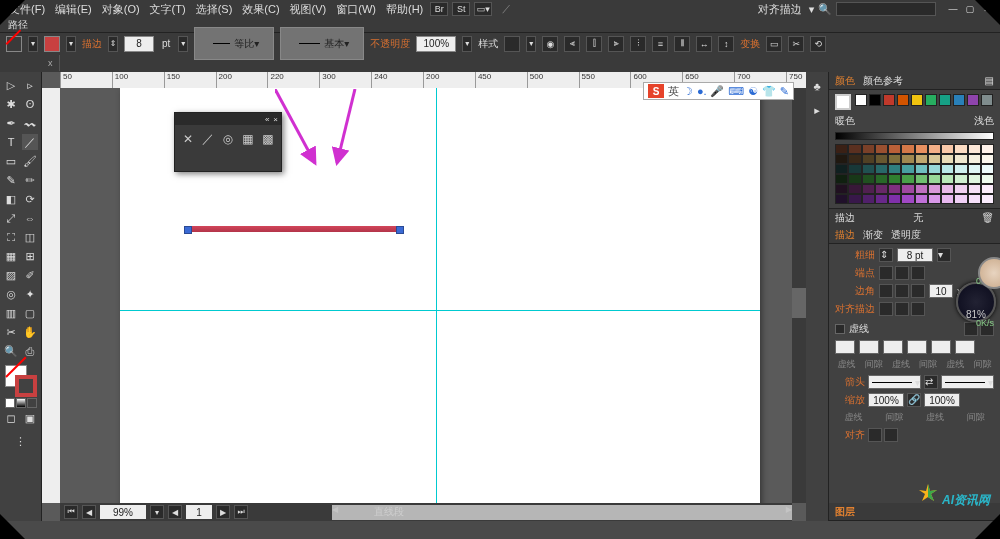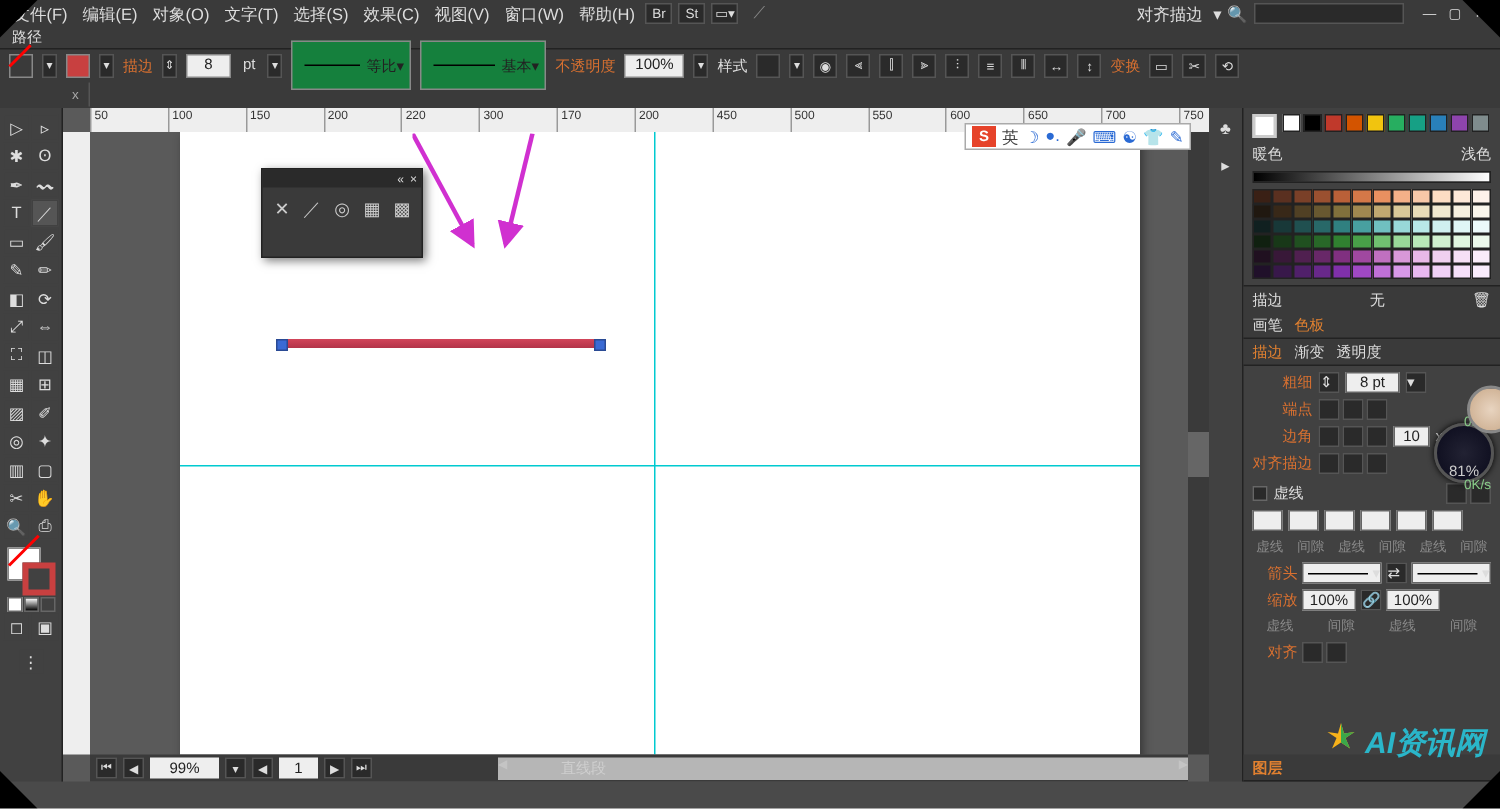--- a/index.html
+++ b/index.html
@@ -26,21 +26,21 @@
 
 
 .ctrlbar { height: 22px; background: #3a3a3a; border-top: 1px solid #222; display: flex; align-items: center; padding: 0 6px; gap: 6px; font-size: 10px; }
 .swatch { width: 16px; height: 16px; border: 1px solid #888; position: relative; }
 .swatch.nofill::after { content:""; position:absolute; left:0; top:50%; width:140%; border-top:2px solid red; transform: rotate(-45deg) translateY(-50%); transform-origin: left; }
 .swatch.red { background: #c84040; }
 .ctrlbar .dd { width: 10px; height: 16px; background: #2a2a2a; border:1px solid #555; display:flex; align-items:center; justify-content:center; font-size:8px; }
 .lbl { color: #d87030; }
 .numbox { width: 30px; height: 16px; background: #eee; color: #222; display:flex; align-items:center; justify-content:center; border:1px solid #888; }
 .unit { padding: 0 2px; }
-.widebox { height: 33px; background: #15803d; color:#222; border:1px solid #888; display:flex; align-items:center; padding:0 4px; justify-content:space-between; }
+.widebox { height: 33px; background: #737373; color:#222; border:1px solid #888; display:flex; align-items:center; padding:0 14px; justify-content:space-between; }
 .widebox .line { flex:1; margin:0 4px; border-top:1px solid #000; }
 .iconbtn { width: 16px; height: 16px; background:#2a2a2a; border:1px solid #555; display:flex; align-items:center; justify-content:center; font-size:9px; }
 
 
 .tabstrip { height: 18px; background: #3a3a3a; display:flex; align-items:center; padding: 0 36px; font-size: 10px; color: #aaa; }
 .tab { padding: 0 6px; height: 16px; display:flex; align-items:center; border-right:1px solid #555; }
 .tab .close { margin-left: 6px; font-size: 9px; }
 
 
 .main { display: flex; height: calc(100% - 90px); }
@@ -115,21 +115,21 @@
 .arrowrow { display:flex; align-items:center; gap:3px; padding:2px 6px; }
 .longbox { flex:1; height:14px; background:#eee; border:1px solid #666; display:flex; align-items:center; }
 .longbox .ln { flex:1; border-top:1px solid #000; margin:0 3px; }
 
 
 .ime { position:absolute; top:82px; right:206px; height:18px; background:#fff; border:1px solid #aaa; display:flex; align-items:center; gap:4px; padding:0 4px; font-size:11px; color:#444; }
 .ime .s { width:16px; height:14px; background:#e6432a; color:#fff; display:flex; align-items:center; justify-content:center; font-weight:bold; font-size:10px; }
 .ime .ic { color:#2a6ad4; }
 
 
-.wm { position:absolute; right:10px; bottom:30px; font-size:20px; font-weight:bold; font-style:italic; }
+.wm { position:absolute; right:10px; bottom:30px; font-size:12px; font-weight:bold; font-style:italic; }
 .wm-icon { display:inline-block; }
 .wm-txt { color:#2ab6c9; }
 
 .avatar { position:absolute; right:-10px; top:257px; width:32px; height:32px; border-radius:50%; background:radial-gradient(circle,#e8d4c0,#c8a888); border:2px solid #888; }
 </style>
 </head>
 <body>
 
 <div class="corner c-tl"></div>
 <div class="corner c-tr"></div>
@@ -293,21 +293,21 @@
   </div>
 
   <div class="canvas-wrap">
     <div class="ruler-h">
       <div class="tick">50</div>
         <div class="tick">100</div>
         <div class="tick">150</div>
         <div class="tick">200</div>
         <div class="tick">220</div>
         <div class="tick">300</div>
-        <div class="tick">170</div>
+        <div class="tick">240</div>
         <div class="tick">200</div>
         <div class="tick">450</div>
         <div class="tick">500</div>
         <div class="tick">550</div>
         <div class="tick">600</div>
         <div class="tick">650</div>
         <div class="tick">700</div>
         <div class="tick">750</div>
     </div>
     <div class="ruler-v"></div>
@@ -363,20 +363,25 @@
     </div>
   </div>
 
   <div class="sidecol">
     <span class="si">♣</span>
     <span class="si">▸</span>
   </div>
 
   <div class="rightpanes">
 
+    <div class="pane-hdr">
+      <span class="t active">颜色</span>
+      <span class="t">颜色参考</span>
+      <span style="margin-left:auto;">▤</span>
+    </div>
     <div class="colorpane">
       <div class="colorrow">
         <div class="cswatch" style="background:#fff;border:2px solid #ccc;"></div>
         <div id="cswatches" style="display:flex;gap:2px;">
             <div class="cswatch" style="background: rgb(255, 255, 255); width: 12px; height: 12px;"></div>
             <div class="cswatch" style="background: rgb(0, 0, 0); width: 12px; height: 12px;"></div>
             <div class="cswatch" style="background: rgb(192, 57, 43); width: 12px; height: 12px;"></div>
             <div class="cswatch" style="background: rgb(211, 84, 0); width: 12px; height: 12px;"></div>
             <div class="cswatch" style="background: rgb(241, 196, 15); width: 12px; height: 12px;"></div>
             <div class="cswatch" style="background: rgb(39, 174, 96); width: 12px; height: 12px;"></div>
@@ -465,24 +470,20 @@
           <div class="pcell" style="background: rgb(246, 224, 250);"></div>
           <div class="pcell" style="background: rgb(250, 236, 253);"></div>
         </div>
     </div>
     <div class="pane-foot">
       <span>描边</span>
       <span>无</span>
       <span>🗑</span>
     </div>
 
-    <div class="pane-hdr">
-      <span class="t">画笔</span>
-      <span class="t active">色板</span>
-    </div>
 
     <div class="pane-hdr" style="position:relative;">
       <span class="t active">描边</span>
       <span class="t">渐变</span>
       <span class="t">透明度</span>
     </div>
     <div class="strokepane" style="position:relative;">
       <div class="srow">
           <span class="slabel">粗细</span>
           <span class="sq14">⇕</span>

